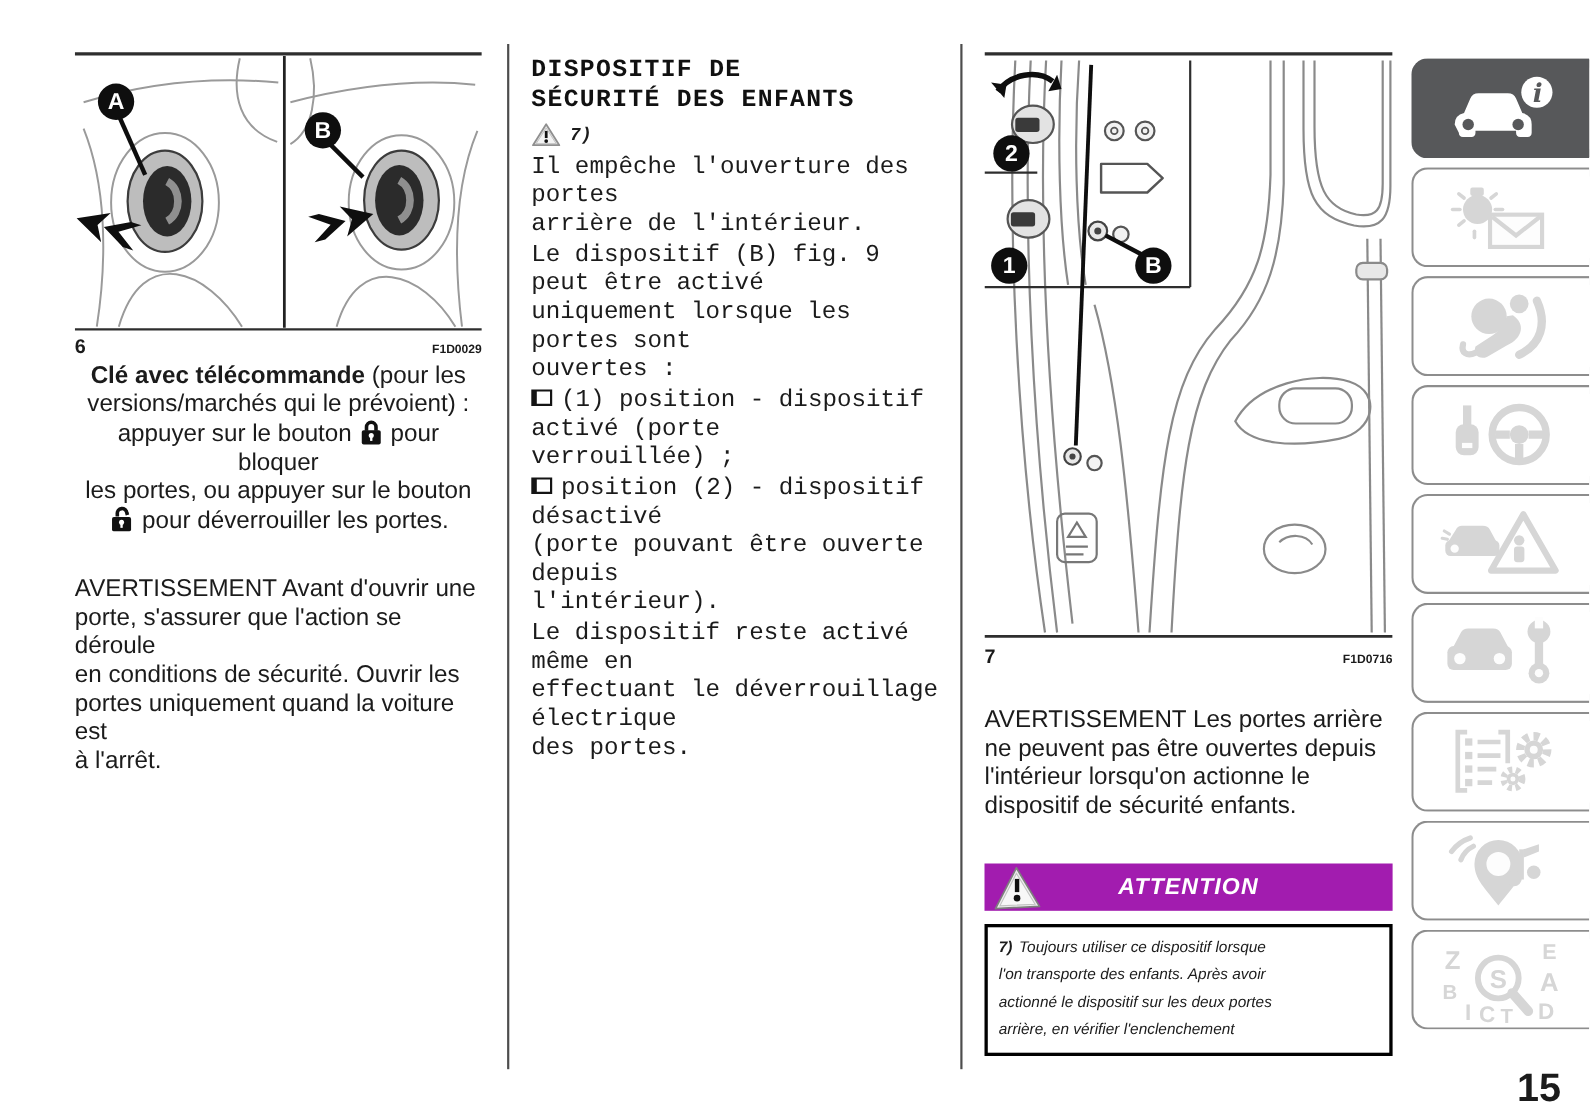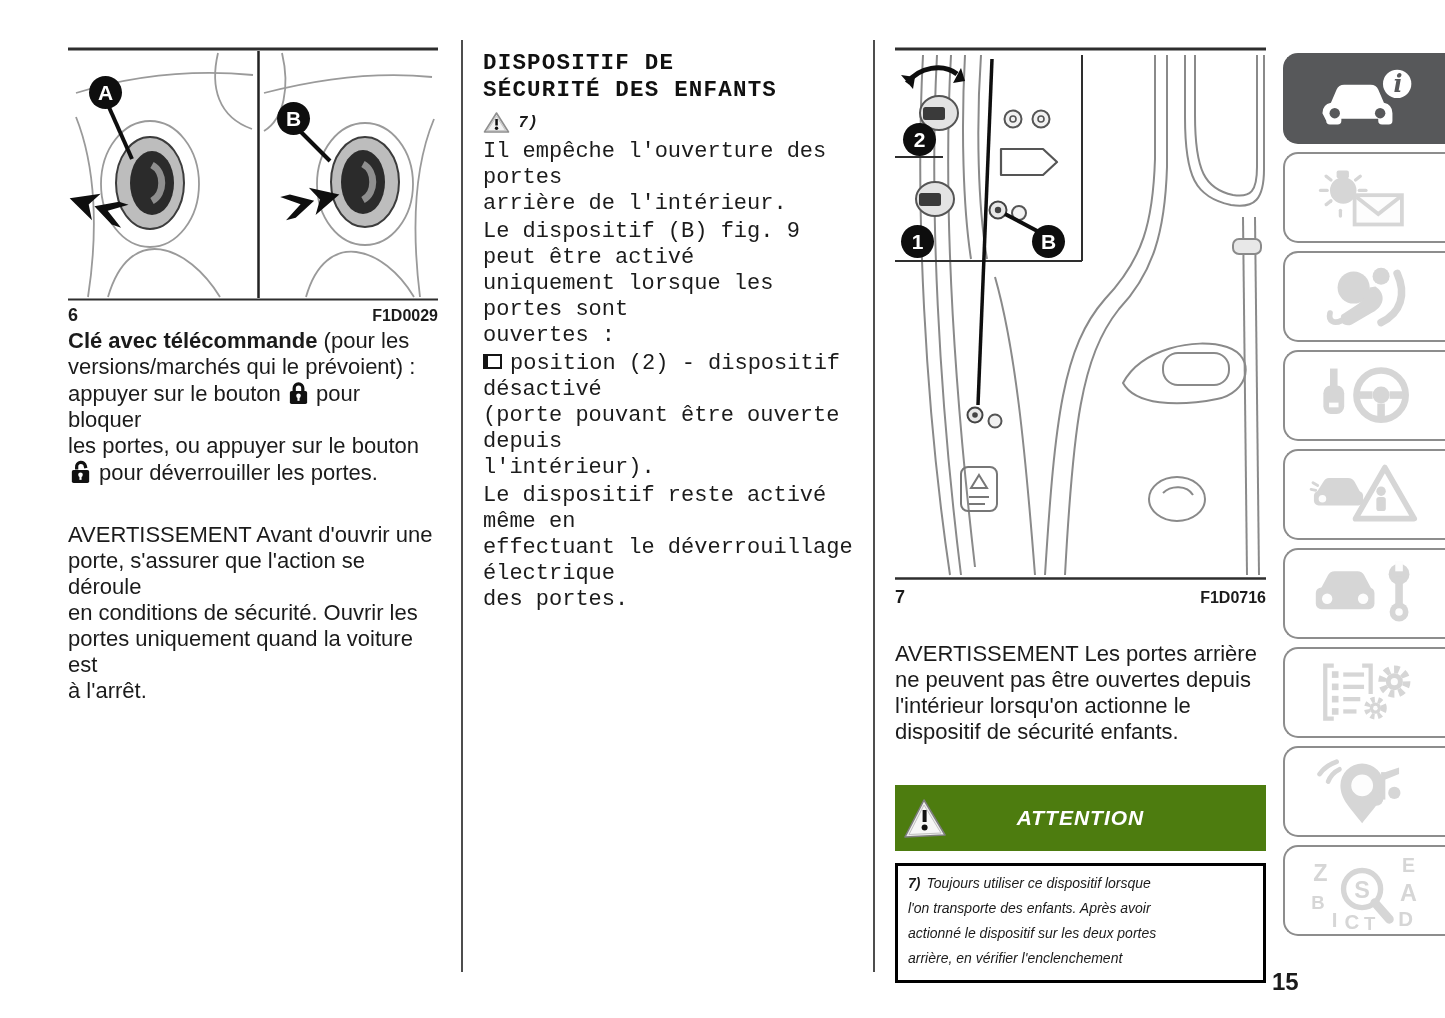--- a/index.html
+++ b/index.html
@@ -24,21 +24,21 @@
     margin:0;font-size:22.5px;line-height:27px;font-weight:bold;
     letter-spacing:1.2px;white-space:pre-line;color:#111;
   }
   .txt{margin:0;font-size:22px;line-height:26px;white-space:pre-line;}
   .txt b{font-weight:bold;}
 
   .figure{position:relative;}
   .fig-canvas{display:block;}
   .fig-caption{display:flex;justify-content:space-between;align-items:baseline;margin-top:4px;}
   .fig-num{font-size:18px;font-weight:bold;}
-  .fig-code{font-size:16px;font-weight:bold;}
+  .fig-code{font-size:11px;font-weight:bold;}
 
   .fig-label{
     position:absolute;width:33px;height:33px;border-radius:50%;
     background:#0e0e0e;color:#fff;font-weight:bold;font-size:21px;
     display:flex;align-items:center;justify-content:center;line-height:1;
   }
 
   
   .sq{
     display:inline-block;width:12px;height:11px;
@@ -46,21 +46,21 @@
     margin-right:8px;vertical-align:0px;
   }
 
   
   .inline-ico{display:inline-block;vertical-align:-4px;}
   .noteref-row{display:flex;align-items:center;gap:8px;margin-top:7px;}
   .noteref-num{font-size:16.5px;font-weight:bold;font-style:italic;}
 
   
   .attention{
-    position:relative;height:66px;background:#4d7c0f;
+    position:relative;height:43px;background:#a21caf;
     display:flex;align-items:center;
   }
   .attention .tri{margin-left:7px;}
   .attention-label{
     position:absolute;left:0;right:0;text-align:center;
     color:#ffffff;font-weight:bold;font-style:italic;font-size:21px;letter-spacing:1px;
   }
 
   
   .notebox{
@@ -71,21 +71,21 @@
 
   
   .sidebar{position:absolute;left:1283px;top:53px;width:162px;}
   .tab{
     box-sizing:border-box;height:91px;margin-bottom:8px;background:#fff;
     border:2px solid #8d8d8d;border-right:none;border-radius:15px 0 0 15px;
     display:flex;align-items:center;justify-content:center;
   }
   .tab.active{background:#57585a;border-color:#57585a;}
 
-  .pagenum{position:absolute;left:1272px;top:968px;font-size:24px;font-weight:bold;}
+  .pagenum{position:absolute;left:1379px;top:968px;font-size:36px;font-weight:bold;}
 </style>
 </head>
 <body>
 
 <div class="page">
 
   <div class="vdiv" id="vdiv1"></div>
   <div class="vdiv" id="vdiv2"></div>
 
   <section class="col" id="col-left">
@@ -132,21 +132,21 @@
       <div class="fig-label" style="left:21px;top:29px;">A</div>
       <div class="fig-label" style="left:209px;top:55px;">B</div>
       <figcaption class="fig-caption">
         <span class="fig-num">6</span>
         <span class="fig-code">F1D0029</span>
       </figcaption>
     </figure>
 
 
 
-    <p class="txt" style="margin-top:2px;"><b>Clé avec télécommande</b><span> (pour les
+    <p class="txt" style="margin-top:2px;text-align:center;"><b>Clé avec télécommande</b><span> (pour les
 versions/marchés qui le prévoient) :
 appuyer sur le bouton </span><svg class="inline-ico" width="23" height="25" viewBox="0 0 24 26">
           <path d="M7.5,12 V8.5 a4.5,4.5 0 0 1 9,0 V12" fill="none" stroke="#111" stroke-width="3.4"></path>
           <rect x="3" y="11.5" width="18" height="13.5" rx="1.8" fill="#111"></rect>
           <circle cx="12" cy="16.5" r="2.4" fill="#fff"></circle>
           <rect x="10.9" y="16.5" width="2.2" height="5.2" fill="#fff"></rect>
         </svg><span> pour bloquer
 les portes, ou appuyer sur le bouton
 </span><svg class="inline-ico" width="25" height="25" viewBox="0 0 26 26">
           <path d="M9,11 V8.5 a4.5,4.5 0 0 1 9,-1 l0.6,2" fill="none" stroke="#111" stroke-width="3.4"></path>
@@ -175,20 +175,22 @@
       </svg>
       <span class="noteref-num">7)</span>
     </div>
 
     <p class="txt" style="margin-top:5px;">Il empêche l'ouverture des portes
 arrière de l'intérieur.</p>
     <p class="txt" style="margin-top:2px;">Le dispositif (B) fig. 9 peut être activé
 uniquement lorsque les portes sont
 ouvertes :</p>
 
+    <p class="txt" style="margin-top:2px;"><span class="sq"></span><span>(1) position - dispositif activé (porte
+verrouillée) ;</span></p>
     <p class="txt" style="margin-top:2px;"><span class="sq"></span><span>position (2) - dispositif désactivé
 (porte pouvant être ouverte depuis
 l'intérieur).</span></p>
 
     <p class="txt" style="margin-top:2px;">Le dispositif reste activé même en
 effectuant le déverrouillage électrique
 des portes.</p>
   </section>
 
   <section class="col" id="col-right">

